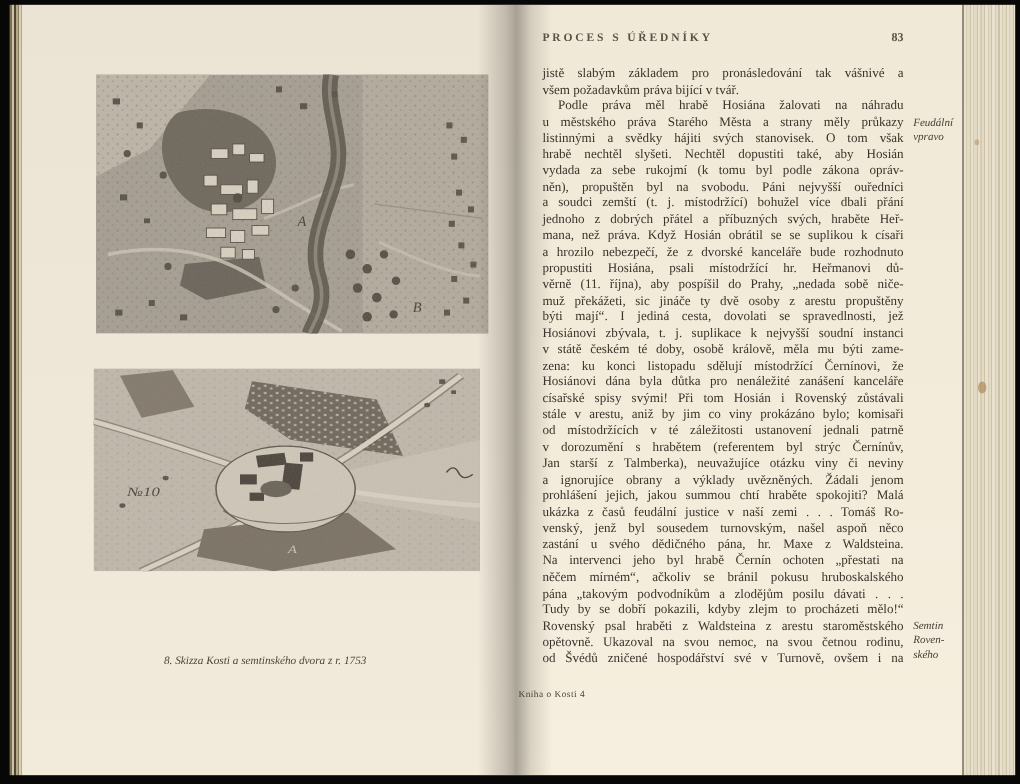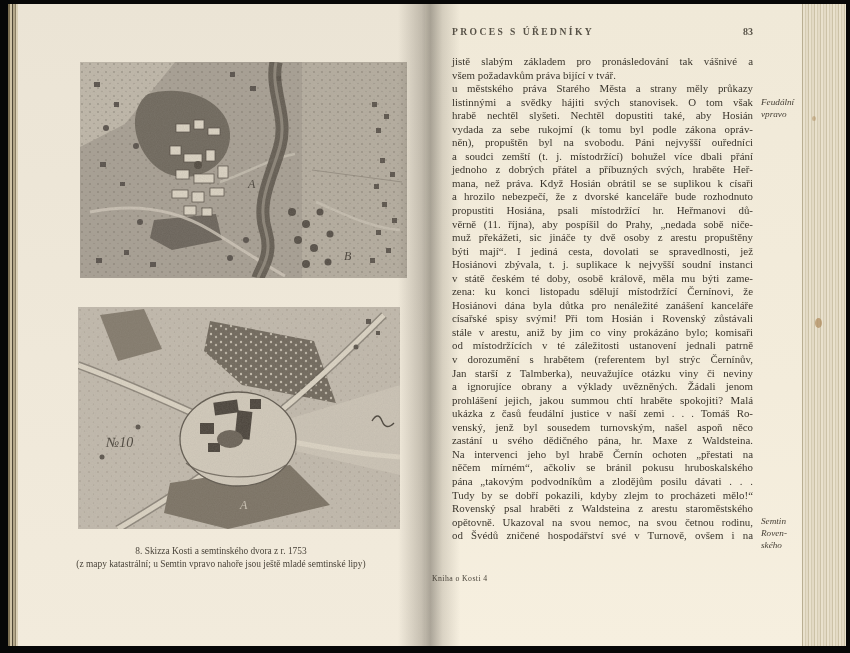--- a/index.html
+++ b/index.html
@@ -27,25 +27,25 @@
     background:repeating-linear-gradient(90deg,#e9e1cd 0 2px,#d5ccb3 2px 3px,#e3dac5 3px 5px,#ccc2a7 5px 6px);
     border-left:1px solid #b9ae92;
   }
   .gutter-shadow{
     left:398px;top:4px;width:62px;height:642px;pointer-events:none;
     background:linear-gradient(90deg,rgba(70,63,52,0) 0%,rgba(70,63,52,.25) 38%,rgba(48,43,36,.38) 52%,rgba(70,63,52,.16) 72%,rgba(70,63,52,0) 100%);
   }
   .stain{border-radius:50%;background:#ab8455;opacity:.65;}
   
   .fig-top{left:80px;top:62px;width:327px;height:216px;}
-  .fig-bottom{left:78px;top:307px;width:322px;height:222px;}
+  .fig-bottom{left:78px;top:307px;width:322px;height:169px;}
   .fig-top svg,.fig-bottom svg{display:block;width:100%;height:100%;}
   .caption{
     left:30px;top:545px;width:382px;text-align:center;
-    font-size:9.4px;line-height:13px;color:#4a443a;
+    font-style:italic;font-size:9.4px;line-height:13px;color:#4a443a;
   }
   
   .rp-header{
     left:452px;top:26px;width:301px;display:flex;justify-content:space-between;align-items:baseline;
     color:#3d382e;
   }
   .rp-title{font-size:9.6px;letter-spacing:2.4px;font-weight:bold;opacity:.85;}
   .rp-pagenum{font-size:10px;font-weight:bold;opacity:.85;}
   .rp-text{
     left:452px;top:55px;width:301px;
@@ -229,34 +229,34 @@
     <path d="M294,114 q6,-10 10,0 q4,10 12,2" fill="none" stroke="#4a443b" stroke-width="1.4"></path>
 
     <text x="28" y="140" font-size="14" font-style="italic" fill="#4a443b">№10</text>
     <text x="162" y="202" font-size="12" font-style="italic" fill="#cfc7b8">A</text>
     <rect width="322" height="222" filter="url(#grainB)" opacity="0.5"></rect>
   </svg>
 </div>
 
 <div class="abs caption">
   <div>8. Skizza Kosti a semtinského dvora z r. 1753</div>
-  <div>(z mapy katastrální; u Semtin vpravo nahoře jsou ještě mladé semtinské lipy)</div>
 </div>
 
 <div class="abs rp-header">
   <span class="rp-title">PROCES S ÚŘEDNÍKY</span>
   <span class="rp-pagenum">83</span>
 </div>
 
 <div class="abs rp-text">
 
     <div class="tline">jistě slabým základem pro pronásledování tak vášnivé a</div>
 
     <div class="tline end">všem požadavkům práva bijící v tvář.</div>
 
+    <div class="tline indent">Podle práva měl hrabě Hosiána žalovati na náhradu</div>
 
     <div class="tline">u městského práva Starého Města a strany měly průkazy</div>
 
     <div class="tline">listinnými a svědky hájiti svých stanovisek. O tom však</div>
 
     <div class="tline">hrabě nechtěl slyšeti. Nechtěl dopustiti také, aby Hosián</div>
 
     <div class="tline">vydada za sebe rukojmí (k tomu byl podle zákona opráv-</div>
 
     <div class="tline">něn), propuštěn byl na svobodu. Páni nejvyšší ouředníci</div>

